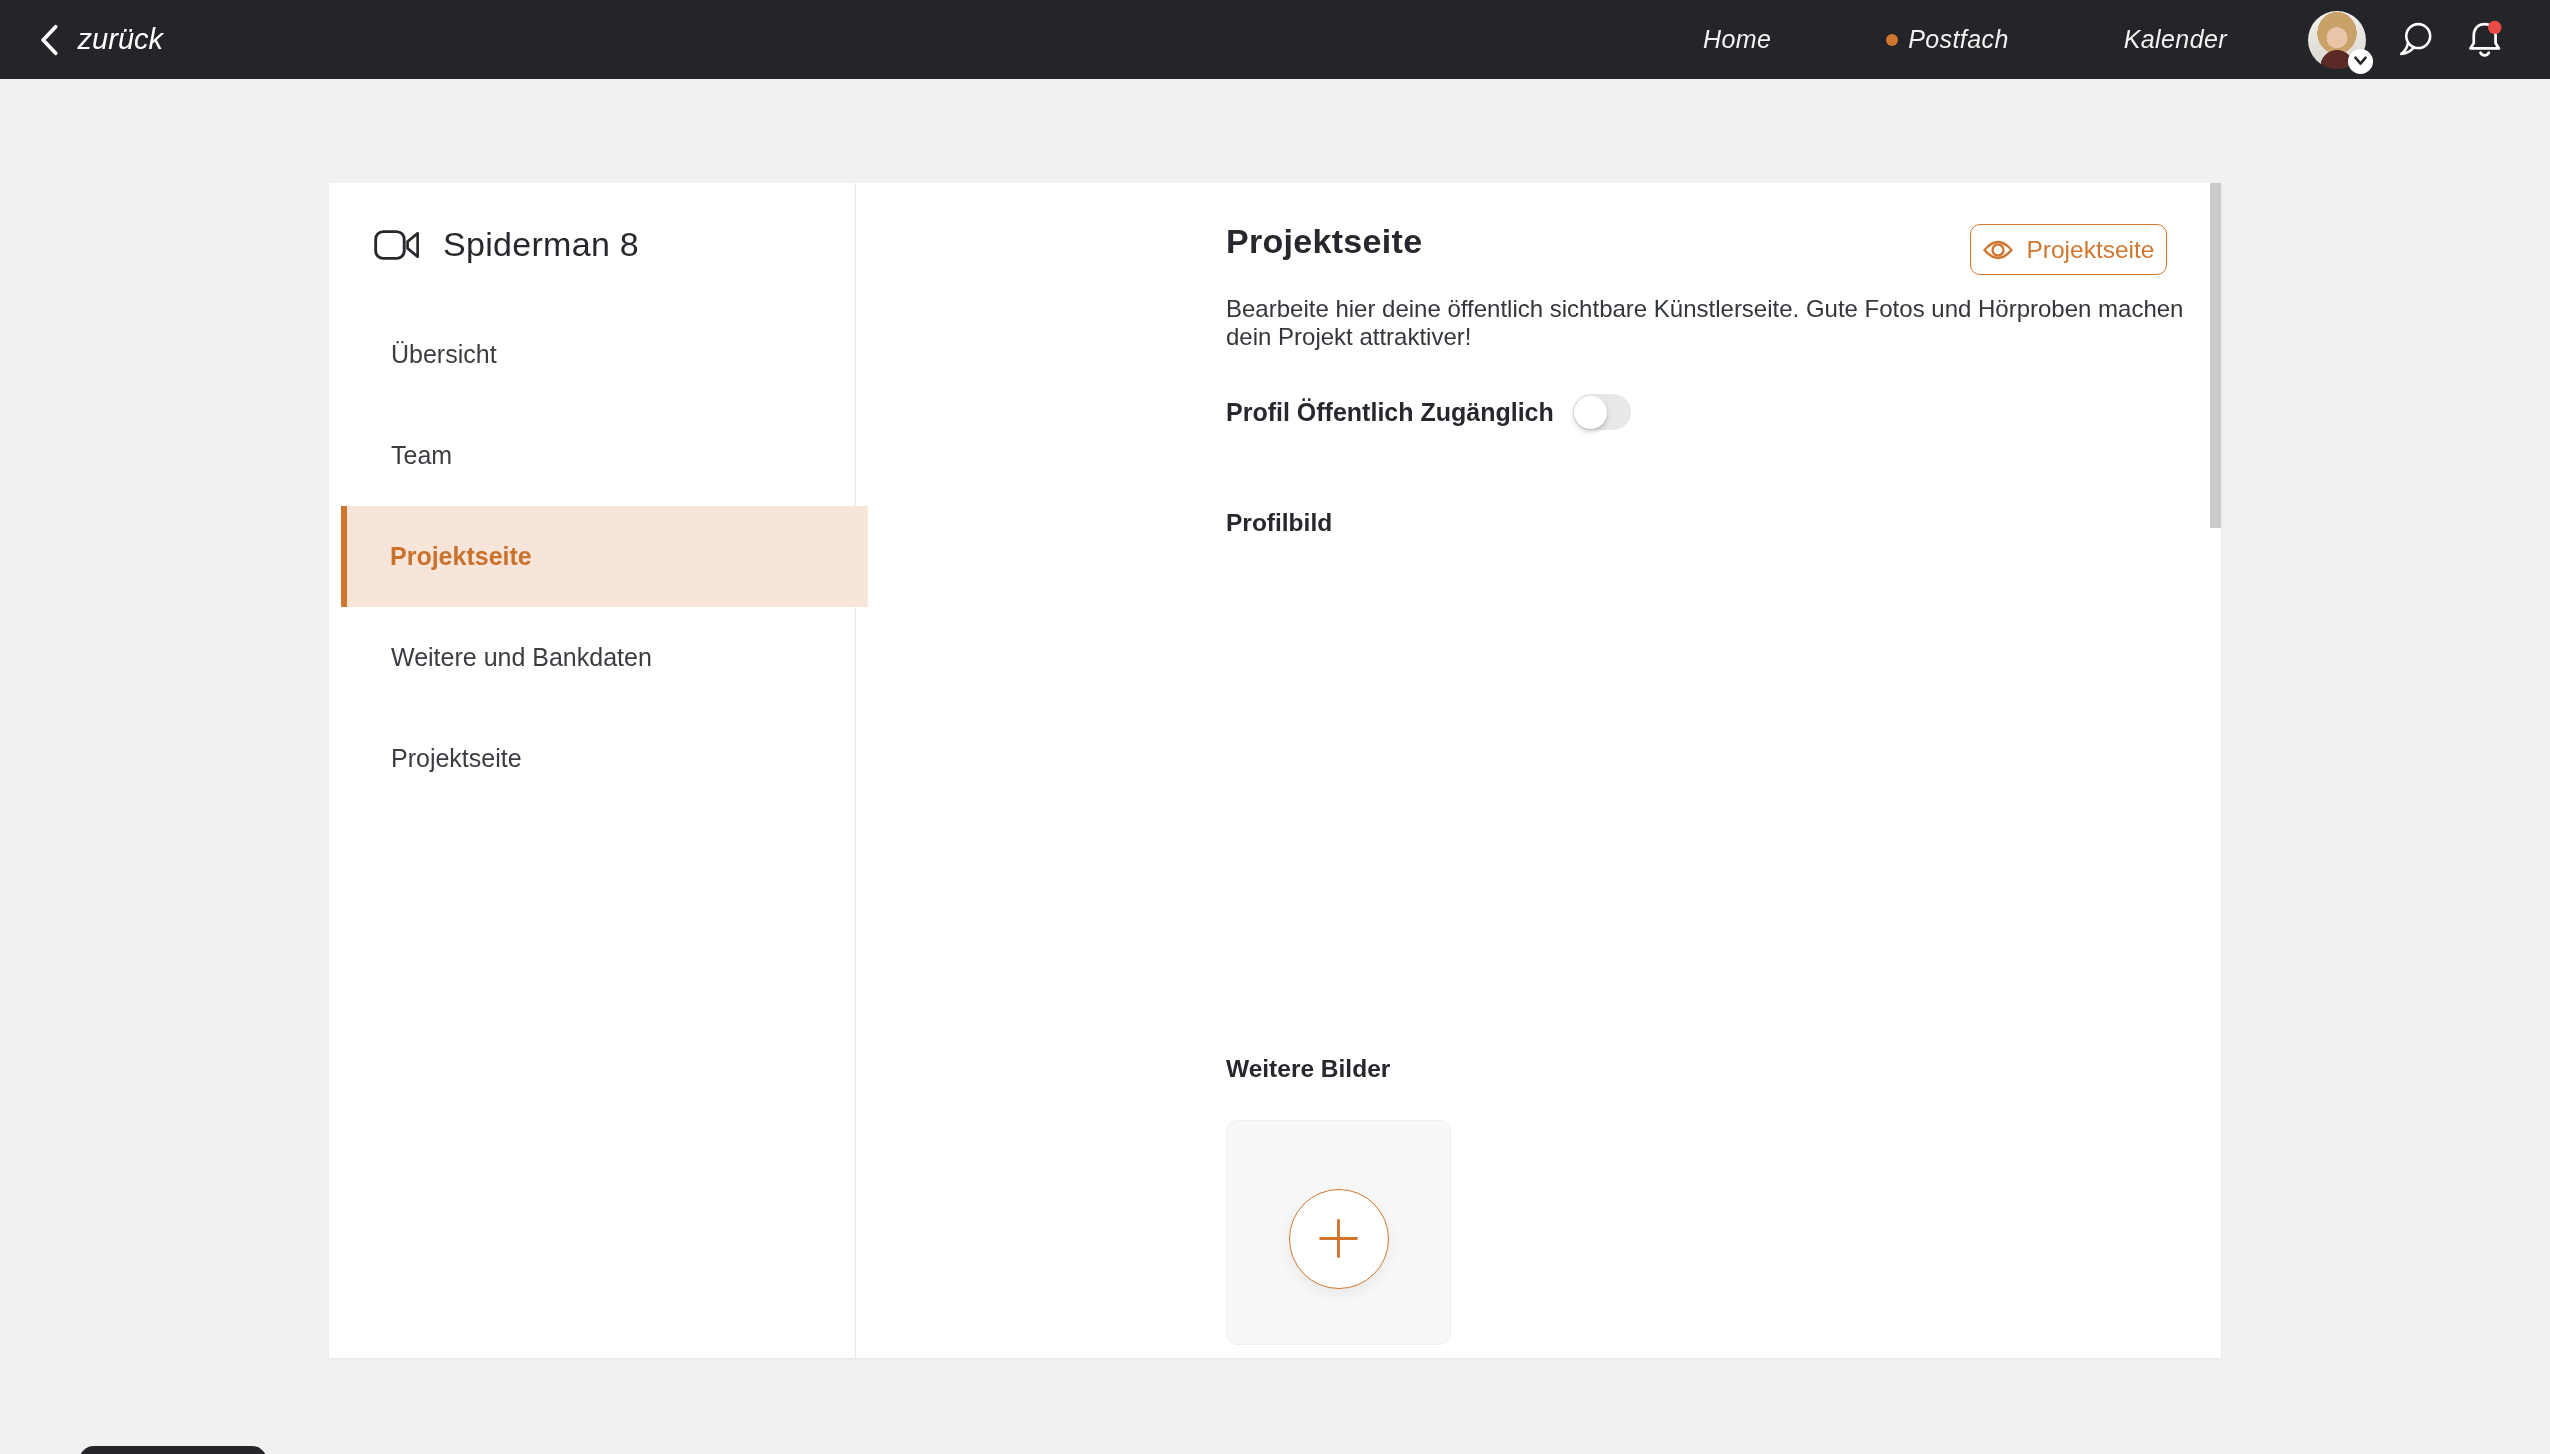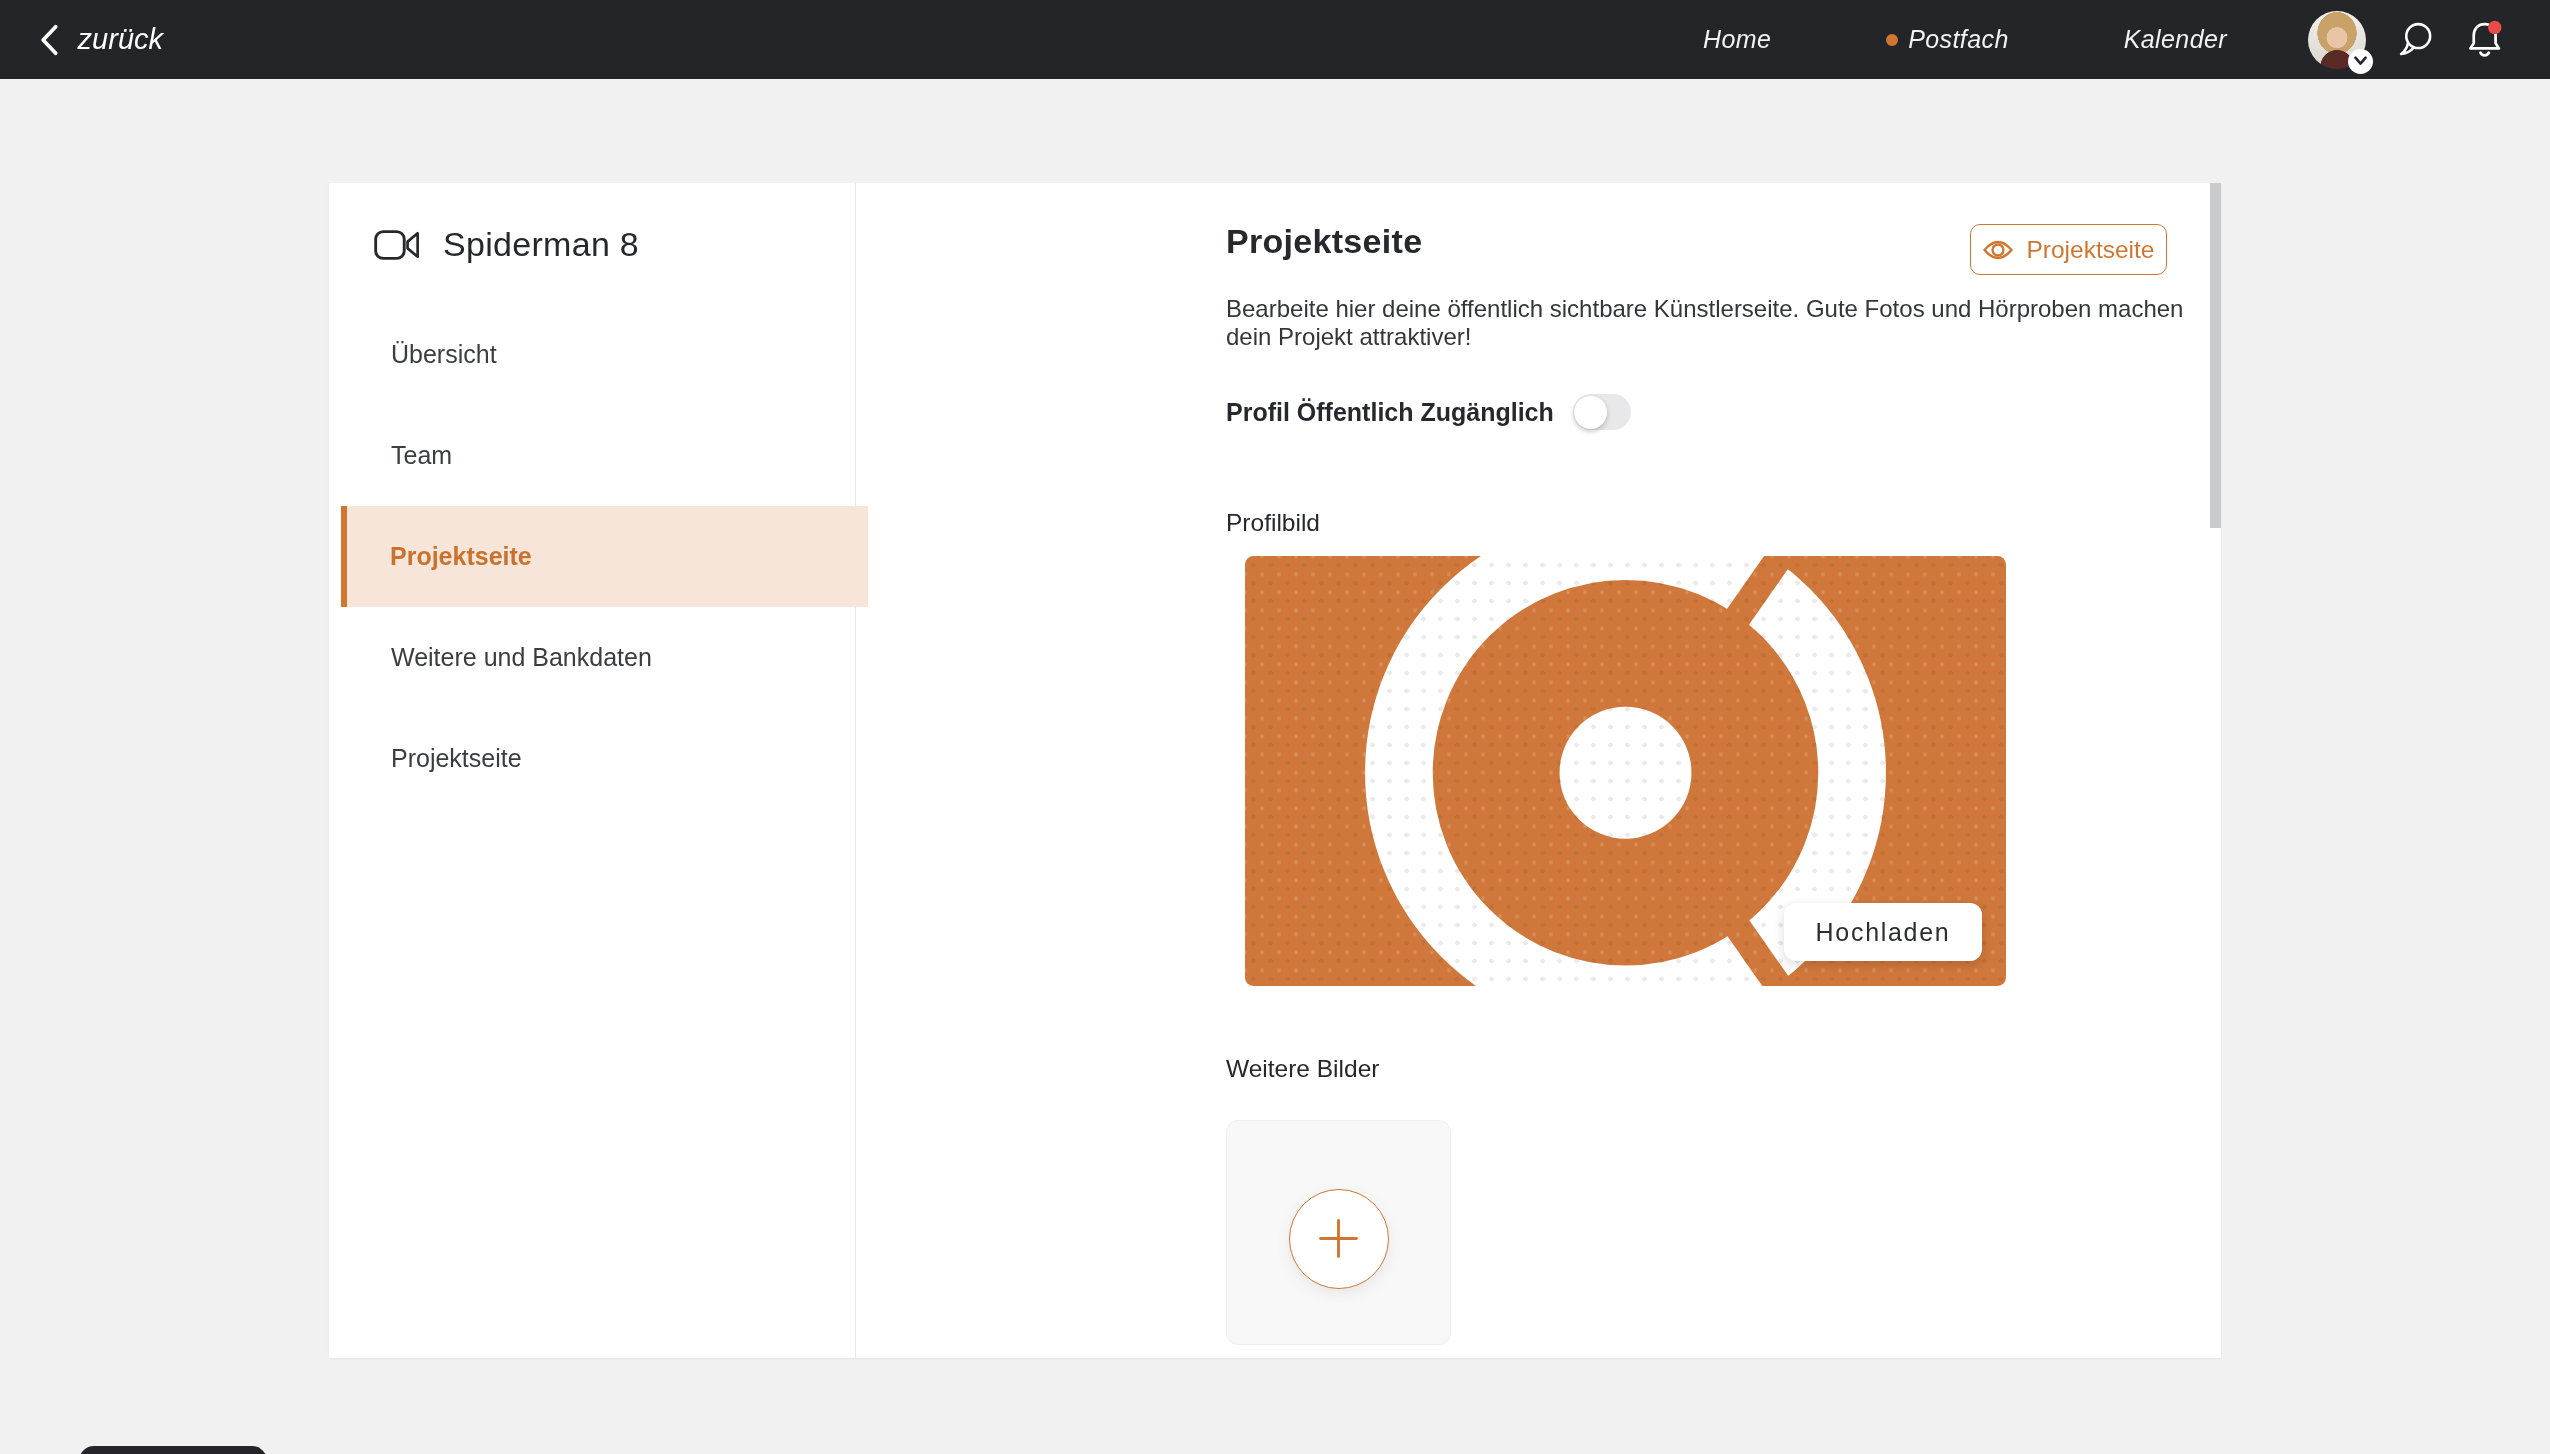--- a/index.html
+++ b/index.html
@@ -80,21 +80,21 @@
   .toggle-row { position:absolute; left:370px; top:211px; display:flex; align-items:center; gap:19px; }
   .toggle-label { font-size:25px; font-weight:700; }
   .toggle {
     position:relative; width:58px; height:36px; border-radius:18.6px;
     background:#e8e8ea; cursor:pointer; flex:0 0 auto;
   }
   .toggle-knob {
     position:absolute; left:1.7px; top:1.7px; width:33px; height:33px; border-radius:50%;
     background:#ffffff; box-shadow:0 2.5px 5px rgba(0,0,0,.22);
   }
-  .section-label { font-size:24.5px; font-weight:400; color:#26282d; }
+  .section-label { font-size:24.5px; font-weight:700; color:#26282d; }
   .profilbild-label { position:absolute; left:370px; top:326px; }
   .profile-image {
     position:absolute; left:389px; top:373px; width:761px; height:430px;
     background:#d0783b; border-radius:8.5px; overflow:hidden; cursor:pointer;
   }
   .profile-image svg.logo { position:absolute; left:0; top:0; }
   .dot-pattern {
     position:absolute; inset:0;
     background-image:
       radial-gradient(rgba(80,45,18,.10) 2.1px, transparent 2.5px),
@@ -224,32 +224,20 @@
 
       <div class="toggle-row">
         <span class="toggle-label">Profil Öffentlich Zugänglich</span>
         <div class="toggle" role="switch" aria-checked="false">
           <div class="toggle-knob"></div>
         </div>
       </div>
 
       <div class="section-label profilbild-label">Profilbild</div>
 
-      <div class="profile-image">
-        <svg class="logo" width="761" height="430" viewBox="0 0 900 508">
-          <circle cx="450" cy="256" r="268" fill="none" stroke="#ffffff" stroke-width="80"></circle>
-          <circle cx="450" cy="256" r="78" fill="#ffffff"></circle>
-          <g fill="#d0783b">
-            <rect x="540" y="20" width="136" height="32" transform="rotate(-55 608 36)"></rect>
-            <rect x="540" y="459" width="136" height="32" transform="rotate(55 608 475)"></rect>
-          </g>
-        </svg>
-        <div class="dot-pattern"></div>
-        <button class="upload-btn">Hochladen</button>
-      </div>
 
       <div class="section-label weitere-label">Weitere Bilder</div>
 
       <div class="add-tile">
         <div class="add-circle">
           <svg width="41" height="41" viewBox="0 0 48 48">
             <path d="M24 3 V45 M3 24 H45" stroke="#d1762f" stroke-width="3.4" stroke-linecap="round"></path>
           </svg>
         </div>
       </div>

